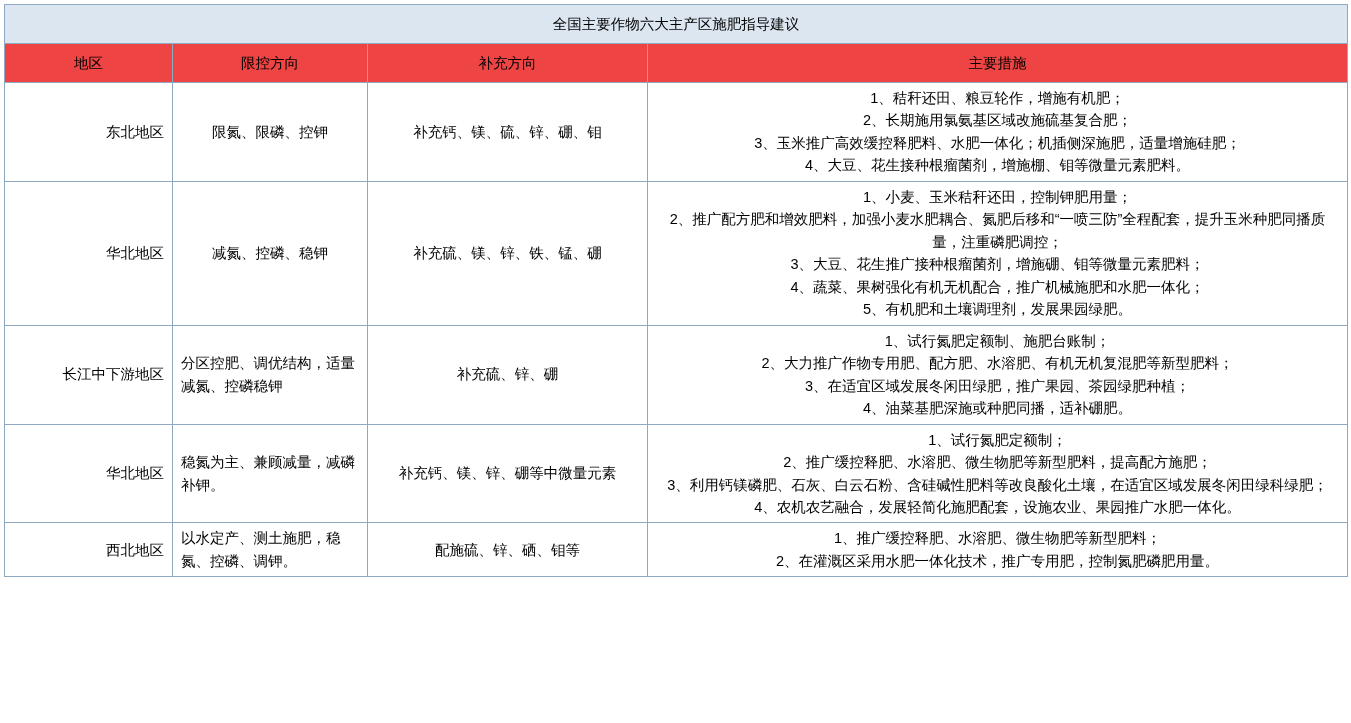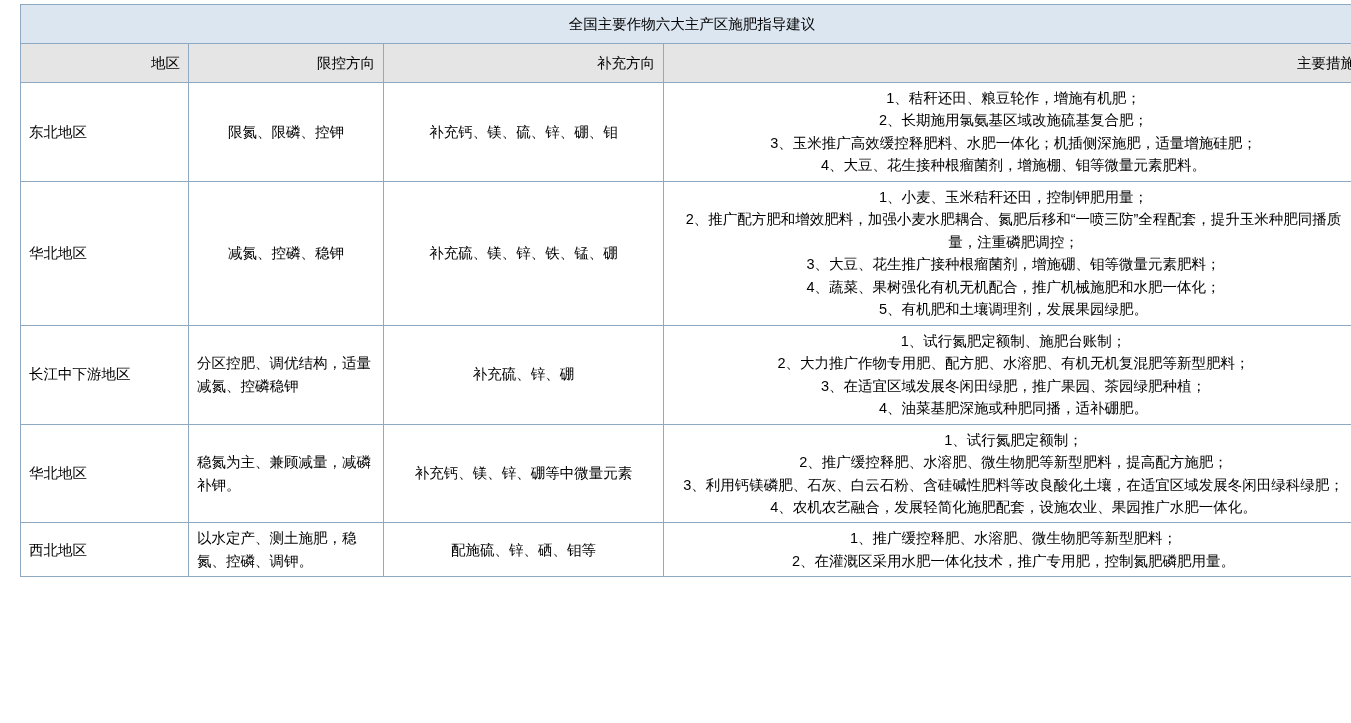--- a/index.html
+++ b/index.html
@@ -11,21 +11,21 @@
     font-family: "Liberation Sans", "DejaVu Sans", sans-serif;
     color: #000000;
     width: 1351px;
     height: 723px;
     overflow: hidden;
   }
   .sheet {
     width: 1351px;
     height: 723px;
     box-sizing: border-box;
-    padding: 4px 4px 0 20px;
+    padding: 4px 4px 0 4px;
   }
   table.fert {
     border-collapse: collapse;
     width: 1343px;
     table-layout: fixed;
   }
   table.fert td, table.fert th {
     border: 1px solid #8ea9c1;
     vertical-align: middle;
     padding: 4px 8px;
@@ -35,29 +35,29 @@
   }
   .title-row td {
     background: #dce6f1;
     text-align: center;
     font-weight: bold;
     font-size: 15.5px;
     height: 30px;
     padding: 4px 0;
   }
   .head-row td {
-    background: #e5e5e5;
-    text-align: right;
+    background: #ef4444;
+    text-align: center;
     font-weight: bold;
     font-size: 15px;
     height: 30px;
     padding: 4px 0;
   }
   td.region {
-    text-align: left;
+    text-align: right;
     padding-left: 10px;
   }
   td.limit, td.supp {
     text-align: center;
   }
   td.limit.wrap, td.supp.wrap {
     text-align: left;
   }
   td.measures {
     text-align: center;

